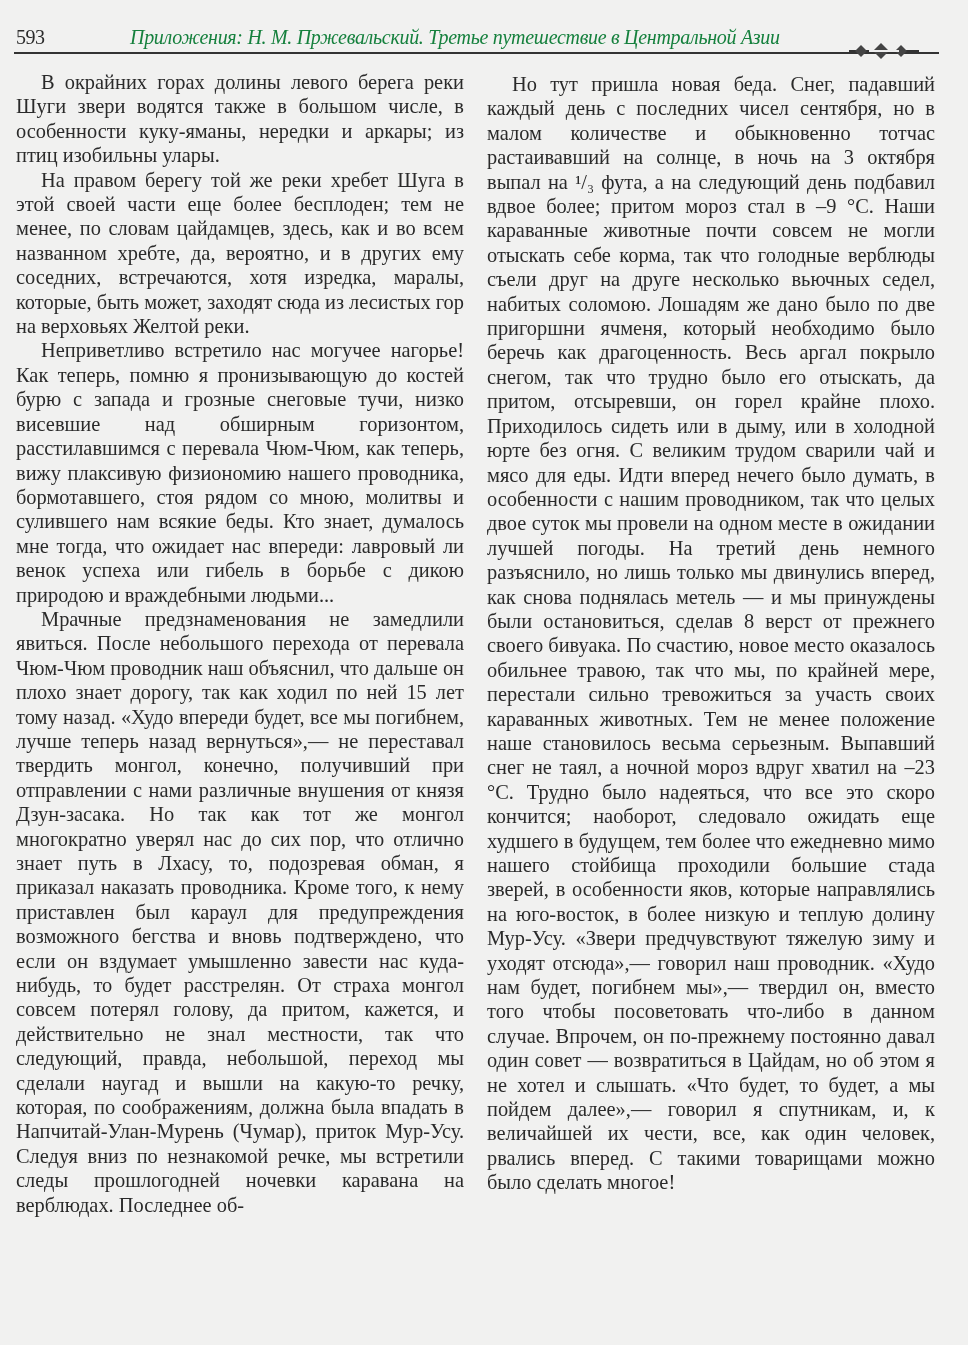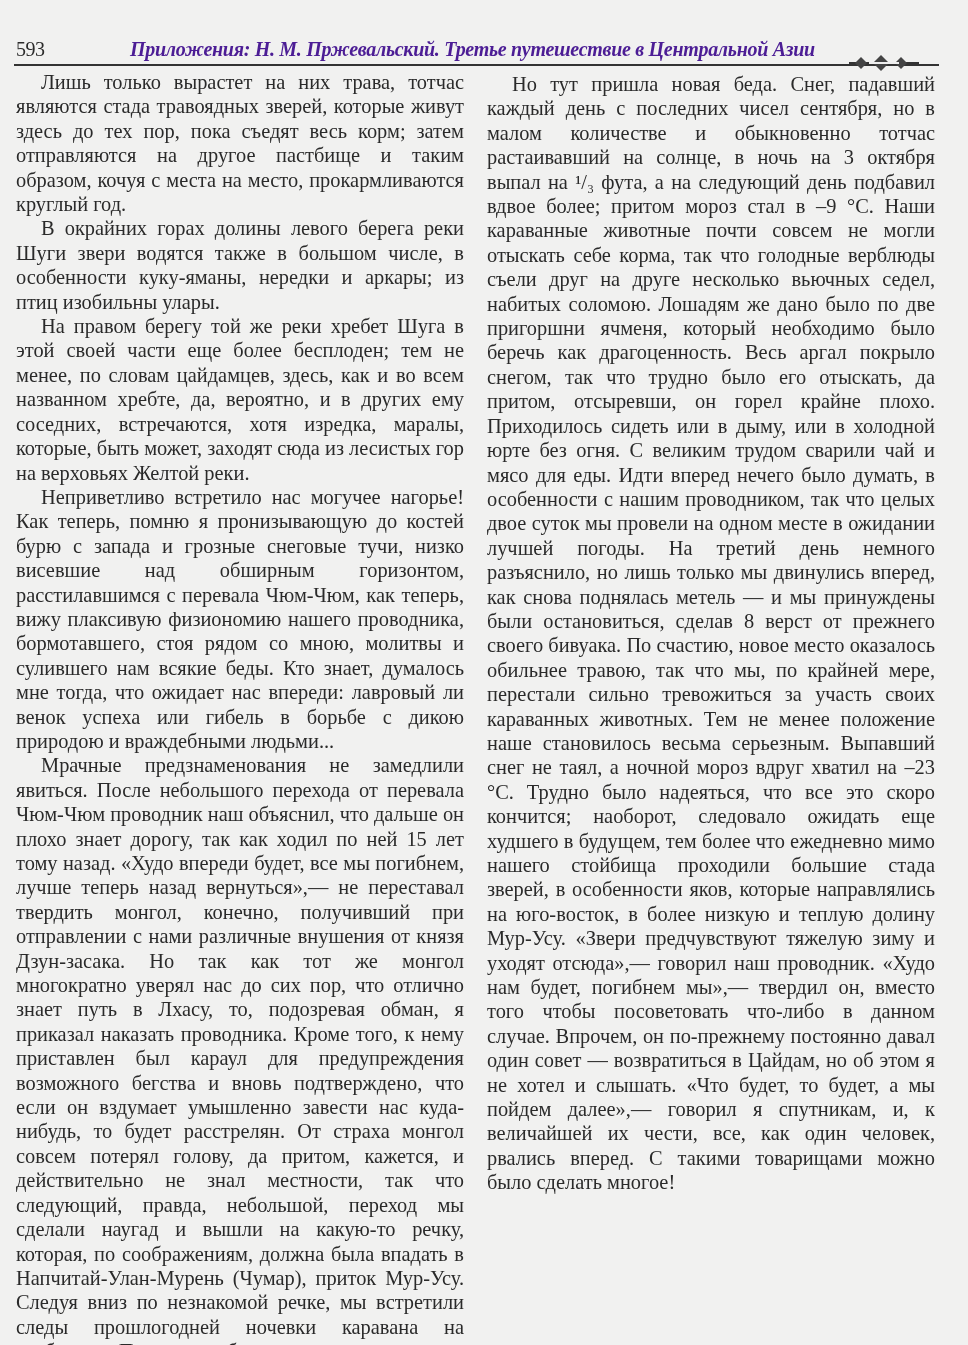--- a/index.html
+++ b/index.html
@@ -14,38 +14,37 @@
       font-family: "Liberation Serif", "DejaVu Serif", serif;
       position: relative;
       overflow: hidden;
     }
     .header {
       position: absolute;
       left: 14px;
       top: 24px;
       width: 940px;
       height: 30px;
-      margin-top: 12px;
     }
     .page-number {
       position: absolute;
       left: 2px;
       top: 2px;
       font-size: 20px;
       color: #2b2b2b;
       letter-spacing: -0.5px;
     }
     .running-title {
       position: absolute;
       left: 116px;
       top: 2px;
       font-size: 20px;
-      font-weight: bold;
+      font-weight: normal;
       font-style: italic;
-      color: #4c1d95;
+      color: #15803d;
       letter-spacing: -0.3px;
       white-space: nowrap;
     }
     .header-rule {
       position: absolute;
       left: 0;
       top: 28px;
       width: 925px;
       height: 2px;
       background: #333;
@@ -86,21 +85,20 @@
   <svg class="ornament" viewBox="0 0 70 20">
     <line x1="0" y1="11" x2="70" y2="11" stroke="#333" stroke-width="2"></line>
     <path d="M6 11 L12 5 L18 11 L12 17 Z" fill="#444"></path>
     <path d="M24 11 L32 3 L40 11 L32 19 Z" fill="#444"></path>
     <path d="M46 11 L52 5 L58 11 L52 17 Z" fill="#444"></path>
     <rect x="20" y="10" width="30" height="2" fill="#eee"></rect>
   </svg>
 </div>
 
 <div class="column col-left">
-  <p>Лишь только вырастет на них трава, тотчас являются стада травоядных зверей, которые живут здесь до тех пор, пока съедят весь корм; затем отправляются на другое пастбище и таким образом, кочуя с места на место, прокармливаются круглый год.</p>
   <p>В окрайних горах долины левого берега реки Шуги звери водятся также в большом числе, в особенности куку-яманы, нередки и аркары; из птиц изобильны улары.</p>
   <p>На правом берегу той же реки хребет Шуга в этой своей части еще более бесплоден; тем не менее, по словам цайдамцев, здесь, как и во всем названном хребте, да, вероятно, и в других ему соседних, встречаются, хотя изредка, маралы, которые, быть может, заходят сюда из лесистых гор на верховьях Желтой реки.</p>
   <p>Неприветливо встретило нас могучее нагорье! Как теперь, помню я пронизывающую до костей бурю с запада и грозные снеговые тучи, низко висевшие над обширным горизонтом, расстилавшимся с перевала Чюм-Чюм, как теперь, вижу плаксивую физиономию нашего проводника, бормотавшего, стоя рядом со мною, молитвы и сулившего нам всякие беды. Кто знает, думалось мне тогда, что ожидает нас впереди: лавровый ли венок успеха или гибель в борьбе с дикою природою и враждебными людьми...</p>
   <p>Мрачные предзнаменования не замедлили явиться. После небольшого перехода от перевала Чюм-Чюм проводник наш объяснил, что дальше он плохо знает дорогу, так как ходил по ней 15 лет тому назад. «Худо впереди будет, все мы погибнем, лучше теперь назад вернуться»,— не переставал твердить монгол, конечно, получивший при отправлении с нами различные внушения от князя Дзун-засака. Но так как тот же монгол многократно уверял нас до сих пор, что отлично знает путь в Лхасу, то, подозревая обман, я приказал наказать проводника. Кроме того, к нему приставлен был караул для предупреждения возможного бегства и вновь подтверждено, что если он вздумает умышленно завести нас куда-нибудь, то будет расстрелян. От страха монгол совсем потерял голову, да притом, кажется, и действительно не знал местности, так что следующий, правда, небольшой, переход мы сделали наугад и вышли на какую-то речку, которая, по соображениям, должна была впадать в Напчитай-Улан-Мурень (Чумар), приток Мур-Усу. Следуя вниз по незнакомой речке, мы встретили следы прошлогодней ночевки каравана на верблюдах. Последнее об-</p>
 </div>
 
 <div class="column col-right">
   <p>Но тут пришла новая беда. Снег, падавший каждый день с последних чисел сентября, но в малом количестве и обыкновенно тотчас растаивавший на солнце, в ночь на 3 октября выпал на ¹/₃ фута, а на следующий день подбавил вдвое более; притом мороз стал в –9 °С. Наши караванные животные почти совсем не могли отыскать себе корма, так что голодные верблюды съели друг на друге несколько вьючных седел, набитых соломою. Лошадям же дано было по две пригоршни ячменя, который необходимо было беречь как драгоценность. Весь аргал покрыло снегом, так что трудно было его отыскать, да притом, отсыревши, он горел крайне плохо. Приходилось сидеть или в дыму, или в холодной юрте без огня. С великим трудом сварили чай и мясо для еды. Идти вперед нечего было думать, в особенности с нашим проводником, так что целых двое суток мы провели на одном месте в ожидании лучшей погоды. На третий день немного разъяснило, но лишь только мы двинулись вперед, как снова поднялась метель — и мы принуждены были остановиться, сделав 8 верст от прежнего своего бивуака. По счастию, новое место оказалось обильнее травою, так что мы, по крайней мере, перестали сильно тревожиться за участь своих караванных животных. Тем не менее положение наше становилось весьма серьезным. Выпавший снег не таял, а ночной мороз вдруг хватил на –23 °С. Трудно было надеяться, что все это скоро кончится; наоборот, следовало ожидать еще худшего в будущем, тем более что ежедневно мимо нашего стойбища проходили большие стада зверей, в особенности яков, которые направлялись на юго-восток, в более низкую и теплую долину Мур-Усу. «Звери предчувствуют тяжелую зиму и уходят отсюда»,— говорил наш проводник. «Худо нам будет, погибнем мы»,— твердил он, вместо того чтобы посоветовать что-либо в данном случае. Впрочем, он по-прежнему постоянно давал один совет — возвратиться в Цайдам, но об этом я не хотел и слышать. «Что будет, то будет, а мы пойдем далее»,— говорил я спутникам, и, к величайшей их чести, все, как один человек, рвались вперед. С такими товарищами можно было сделать многое!</p>
 </div>
 

